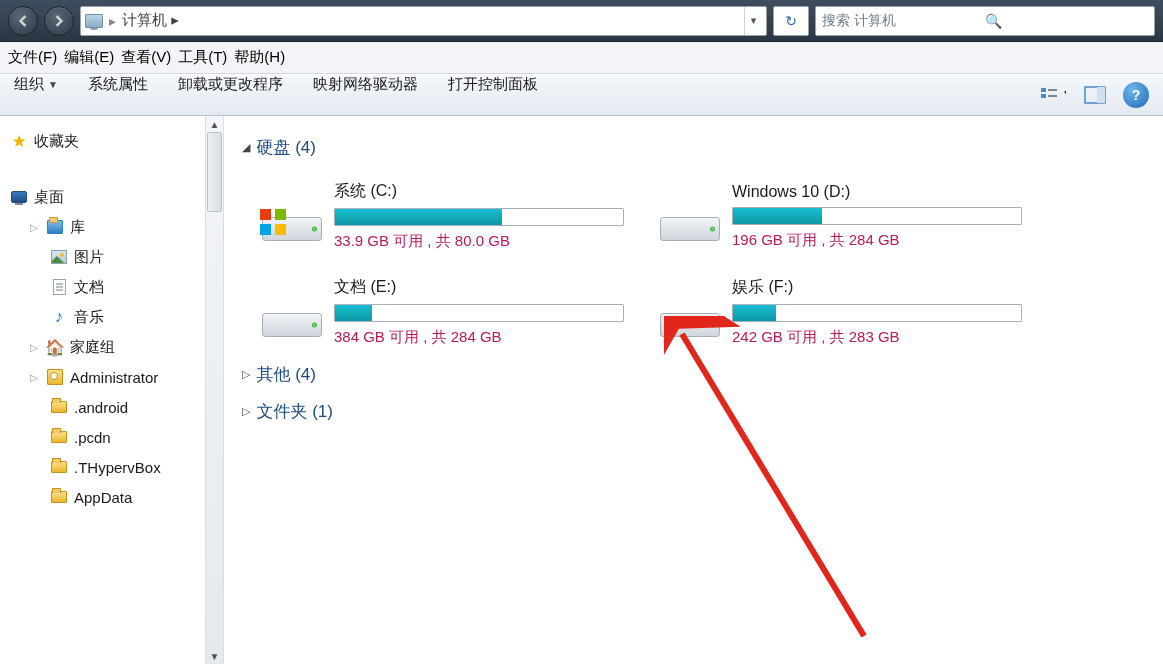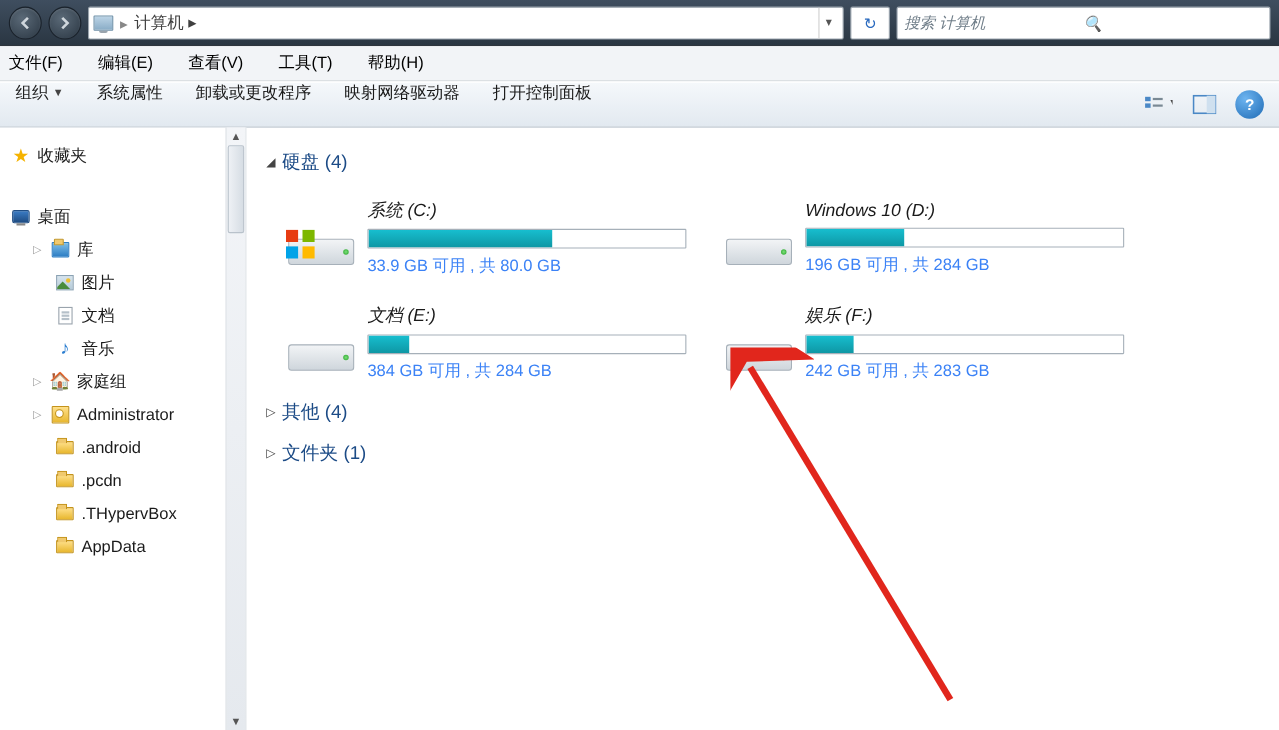--- a/index.html
+++ b/index.html
@@ -61,29 +61,29 @@
     border-radius:2px;
   }
   .search-box {
     width: 340px; height: 30px;
     background: #fff;
     border: 1px solid #9aa4ad;
     display: flex; align-items:center;
     padding: 0 6px;
     border-radius:2px;
   }
-  .search-box span { flex:1; color:#6f7d88; font-style: italic; }
+  .search-box span { flex:1; color:#6f7d88; }
   
   .menu-bar {
     height: 32px;
     background: #f2f4f7;
     border-bottom: 1px solid #d3d7db;
     display: flex; align-items:center;
     padding: 0 8px;
-    gap: 32px;
+    gap: 7px;
   }
   .menu-bar .menu-item { color: #000; font-size: 15px; }
   
   .toolbar {
     height: 42px;
     background: linear-gradient(#f5f8fb, #e2e9f0);
     border-bottom: 1px solid #b7c1cb;
     border-top: 1px solid #fff;
     display:flex; align-items:flex-start;
     padding: 0 14px;
@@ -195,32 +195,32 @@
     background:radial-gradient(circle,#7de07d,#1f9f1f);
   }
   .drive-icon .win {
     position:absolute; left:-2px; bottom:6px;
     width:26px;height:26px;
   }
   .win .q { position:absolute;width:11px;height:11px; }
   .win .q1{top:0;left:0;background:#e73c12;} .win .q2{top:0;right:0;background:#7db700;}
   .win .q3{bottom:0;left:0;background:#00a3e8;} .win .q4{bottom:0;right:0;background:#ffba00;}
   .drive-info { flex:1; display:flex; flex-direction:column; gap:6px; }
-  .drive-name { color:#1a1a1a; font-size:16px;font-style:italic; }
+  .drive-name { color:#1a1a1a; font-size:16px; }
   .drive-bar {
     width: 290px; height: 18px;
     border:1px solid #a6b0b9;
     background:#fff; border-radius:1px;
     overflow:hidden;
   }
   .drive-bar .fill {
     height:100%;
     background: linear-gradient(#17becf,#0e97a4);
   }
-  .drive-stat { color:#3b82f6; font-size:15px; }
+  .drive-stat { color:#be185d; font-size:15px; }
   
   .arrow-svg {
     position:absolute;
     left: 440px;
     top: 200px;
     pointer-events:none;
     z-index: 5;
   }
   .pc-icon{width:18px;height:14px;background:linear-gradient(#bcd4e6,#8aadc7);border:1px solid #6d8fa8;border-radius:1px;position:relative;}
   .pc-icon::after{content:"";position:absolute;bottom:-3px;left:4px;right:4px;height:2px;background:#9aa4ad;border-radius:0 0 2px 2px;}

